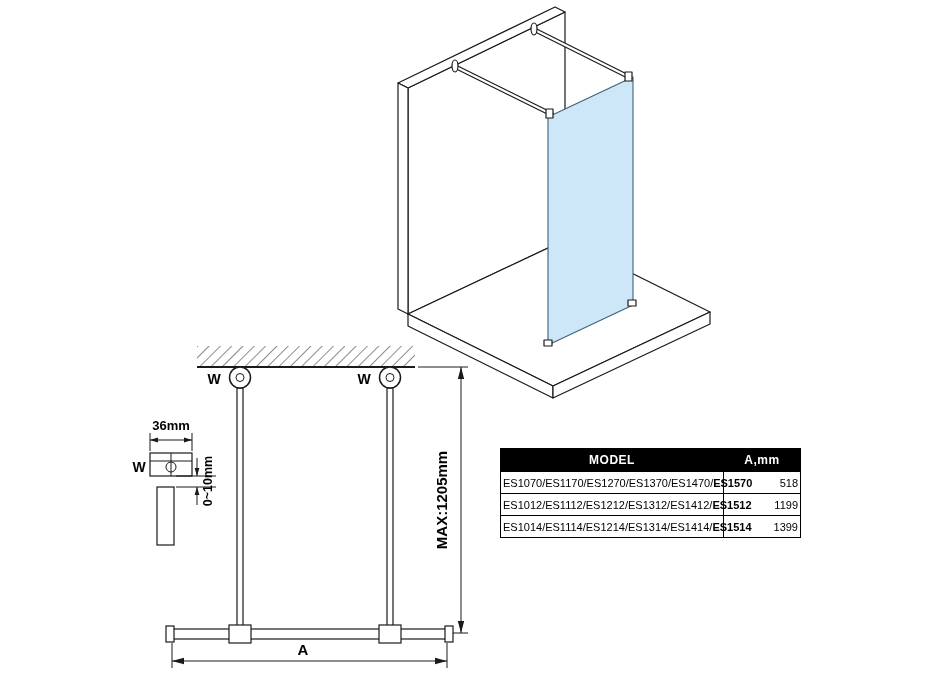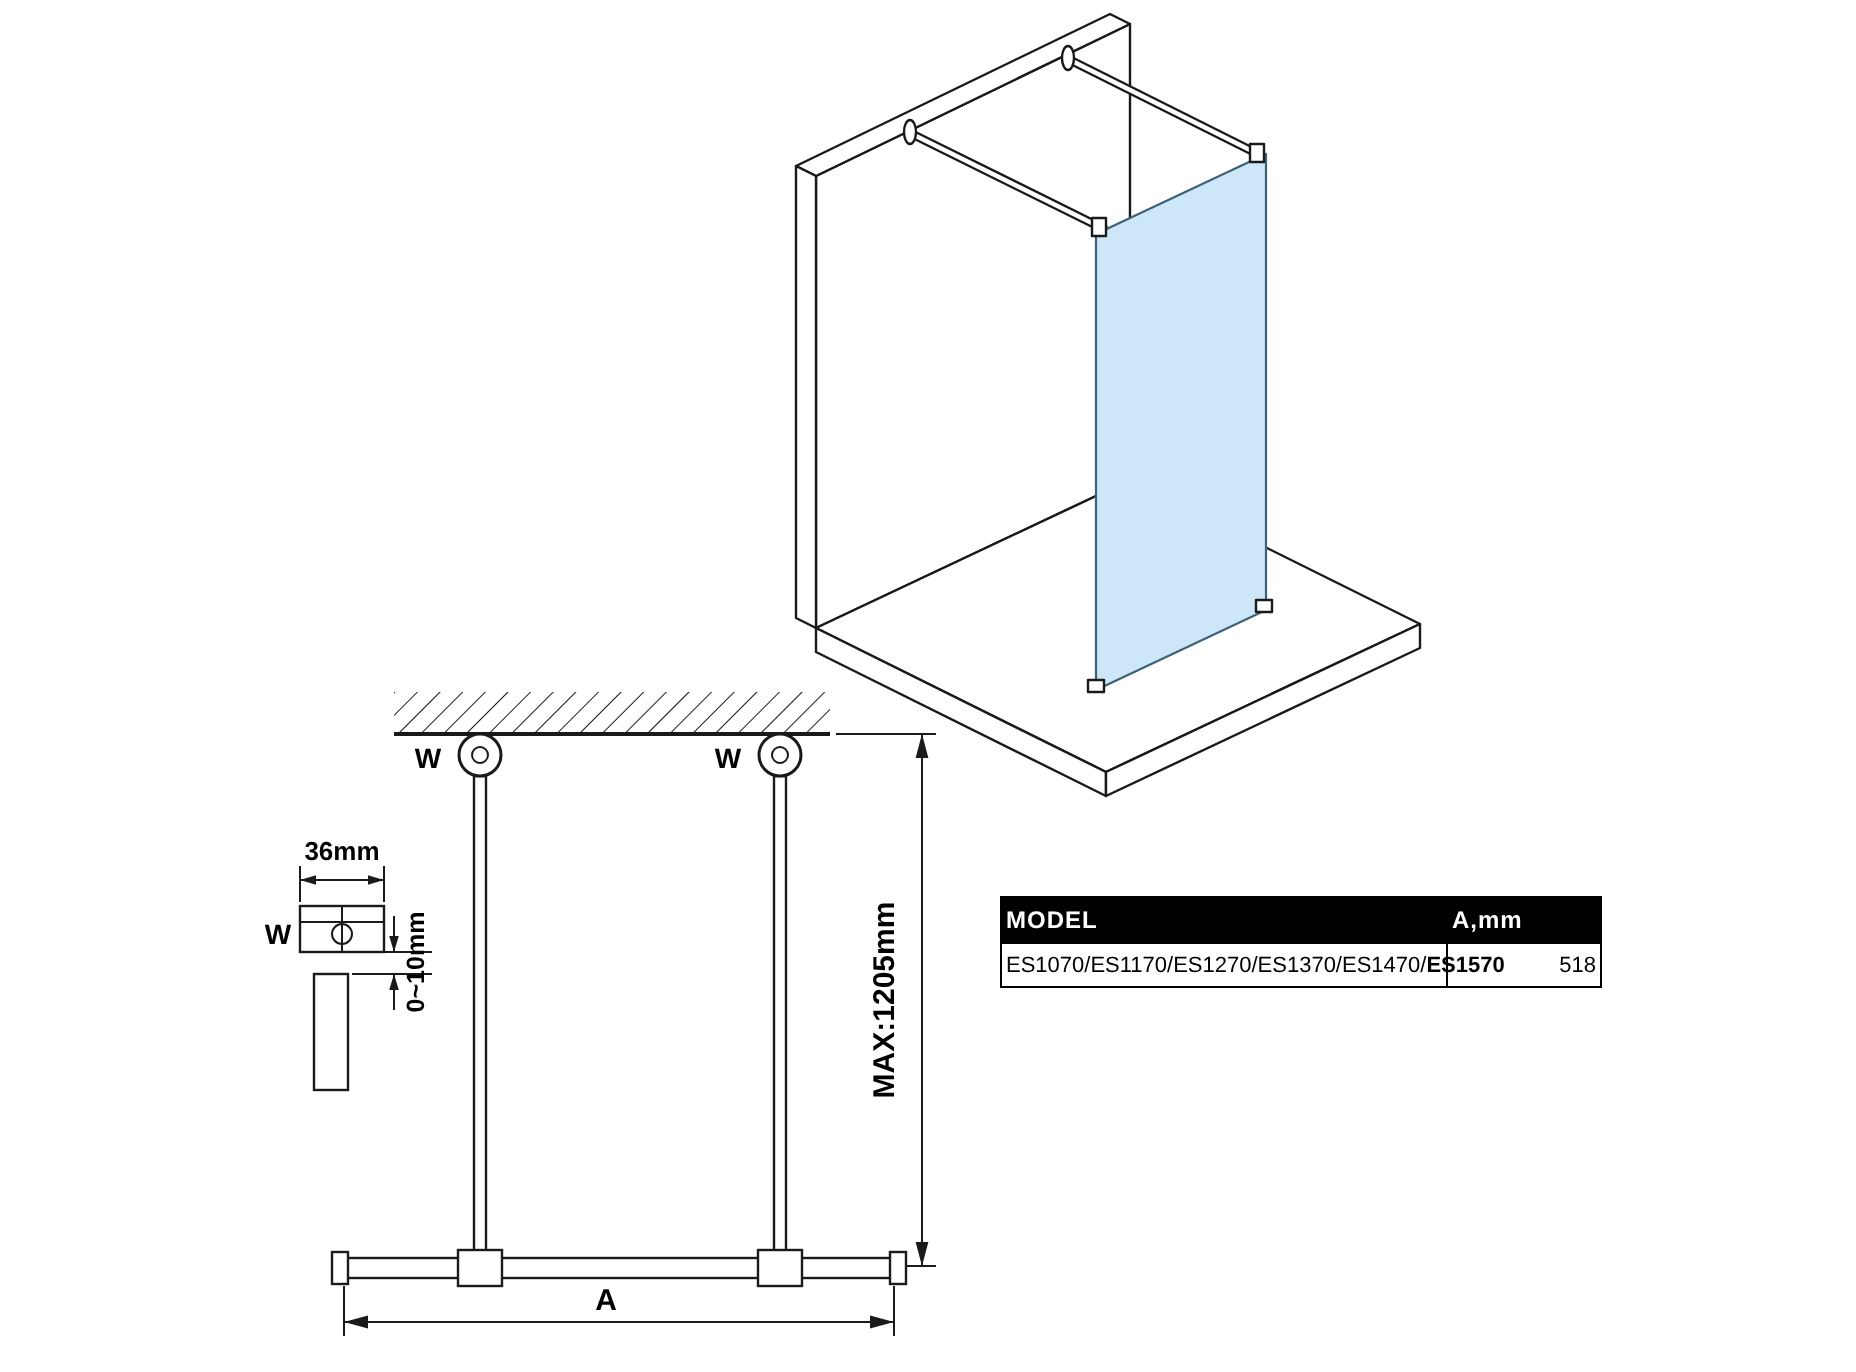--- a/index.html
+++ b/index.html
@@ -1,19 +1,19 @@
 <!DOCTYPE html>
 <html><head>
 <meta charset="utf-8">
 <style>
   html,body{margin:0;padding:0;background:#ffffff;}
   .page{position:relative;width:928px;height:686px;background:#fff;font-family:"Liberation Sans",sans-serif;overflow:hidden;}
   .drawing{position:absolute;left:0;top:0;}
   .model-table{position:absolute;left:500px;top:448px;width:300px;border-collapse:collapse;table-layout:fixed;font-size:11px;color:#000;}
-  .model-table th{background:#000;color:#fff;font-size:12px;font-weight:bold;border:1px solid #000;height:22px;padding:0 2px;text-align:left;letter-spacing:.5px;}
+  .model-table th{background:#000;color:#fff;font-size:12px;font-weight:bold;border:1px solid #000;height:22px;padding:0 2px;text-align:center;letter-spacing:.5px;}
   .model-table td{border:1px solid #000;height:21px;text-align:right;padding:0 2px;white-space:nowrap;}
   .model-table td b{font-weight:bold;}
   svg text{fill:#000;}
 </style>
 </head>
 <body>
 
 <div class="page">
 
   <svg class="drawing" width="928" height="686" viewBox="0 0 928 686">
@@ -133,16 +133,24 @@
       <tr>
         <th>MODEL</th>
         <th>A,mm</th>
       </tr>
     </thead>
     <tbody>
       <tr>
         <td><span>ES1070/ES1170/ES1270/ES1370/ES1470/</span><b>ES1570</b></td>
         <td>518</td>
       </tr>
+      <tr>
+        <td><span>ES1012/ES1112/ES1212/ES1312/ES1412/</span><b>ES1512</b></td>
+        <td>1199</td>
+      </tr>
+      <tr>
+        <td><span>ES1014/ES1114/ES1214/ES1314/ES1414/</span><b>ES1514</b></td>
+        <td>1399</td>
+      </tr>
     </tbody>
   </table>
 
 </div>
 
 </body></html>

